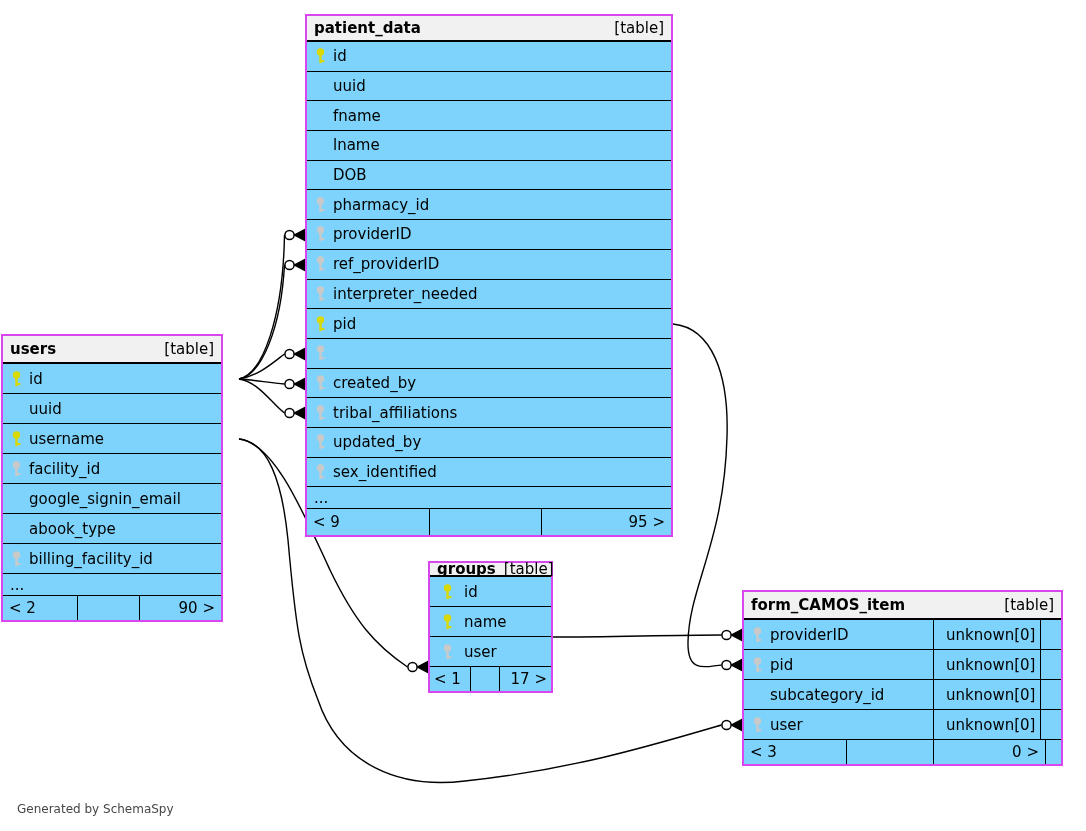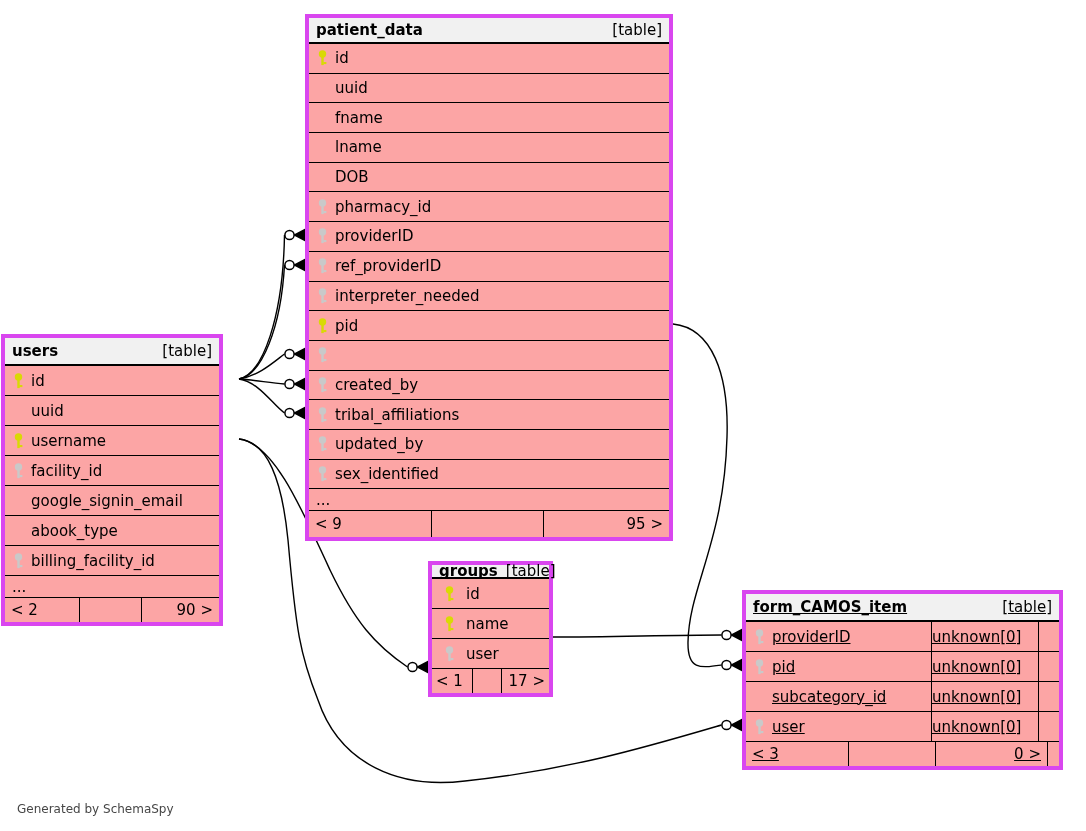--- a/index.html
+++ b/index.html
@@ -4,42 +4,42 @@
 <title>SchemaSpy diagram</title>
 <style>
   html,body{margin:0;padding:0;}
   body{
     width:1086px;height:831px;position:relative;background:#ffffff;
     font-family:"DejaVu Sans","Liberation Sans",sans-serif;color:#000;
     overflow:hidden;
   }
   svg.rel-layer{position:absolute;left:0;top:0;z-index:1;}
   .tbl{
-    position:absolute;background:#fca5a5;border:4px solid #d946ef;
+    position:absolute;background:#7dd3fc;border:2px solid #d946ef;
     box-sizing:border-box;z-index:2;
   }
   .hdr{
     display:flex;justify-content:space-between;align-items:center;
     background:#f1f1f1;border-bottom:2px solid #000;padding:0 7px;
     box-sizing:border-box;
   }
   .tname{font-weight:bold;font-size:15px;white-space:nowrap;}
   .tkind{font-size:15px;white-space:nowrap;margin-left:8px;}
   .row{
     display:flex;align-items:center;border-bottom:1.5px solid #000;
     box-sizing:border-box;font-size:15px;
   }
   .keycell{flex:0 0 26px;display:flex;justify-content:center;align-items:center;}
   .keycell svg{display:block;}
   .pk{color:#d9d905;}
   .fk{color:#c9c9c9;}
   .cname{white-space:nowrap;}
   .ctype{
     flex:0 0 107px;align-self:stretch;display:flex;align-items:center;
-    border-left:1.5px solid #000;padding-left:0;box-sizing:border-box;
+    border-left:1.5px solid #000;padding-left:12px;box-sizing:border-box;
     white-space:nowrap;
   }
   .cpad{flex:0 0 21px;align-self:stretch;border-left:1.5px solid #000;box-sizing:border-box;}
   .ell{
     display:flex;align-items:center;border-bottom:1.5px solid #000;
     box-sizing:border-box;font-size:15px;padding-left:7px;
   }
   .nav{display:flex;font-size:15px;box-sizing:border-box;}
   .nav .c{
     box-sizing:border-box;display:flex;align-items:center;padding:0 6px;
@@ -72,21 +72,21 @@
   #t-groups .hdr{height:14px;}
   #t-groups .row{height:30px;}
   #t-groups .nav{height:24px;}
   #t-groups .nav .c{padding:0 4px;}
   #t-groups .nav .c1{flex:0 0 40px;}
   #t-groups .nav .c2{flex:0 0 29px;}
   #t-groups .nav .c3{flex:1;}
   #t-groups .keycell{flex:0 0 34px;}
 
   
-  #t-form{left:742px;top:590px;width:321px;text-decoration:underline;}
+  #t-form{left:742px;top:590px;width:321px;}
   #t-form .hdr{height:28px;}
   #t-form .row{height:30px;}
   #t-form .nav{height:24px;}
   #t-form .nav .c1{flex:0 0 102px;}
   #t-form .nav .c2{flex:0 0 87px;}
   #t-form .nav .c3{flex:0 0 112px;justify-content:flex-end;}
   #t-form .nav .c4{flex:1;}
 
   .gen-note{
     position:absolute;left:17px;top:802px;font-size:12px;color:#464646;

